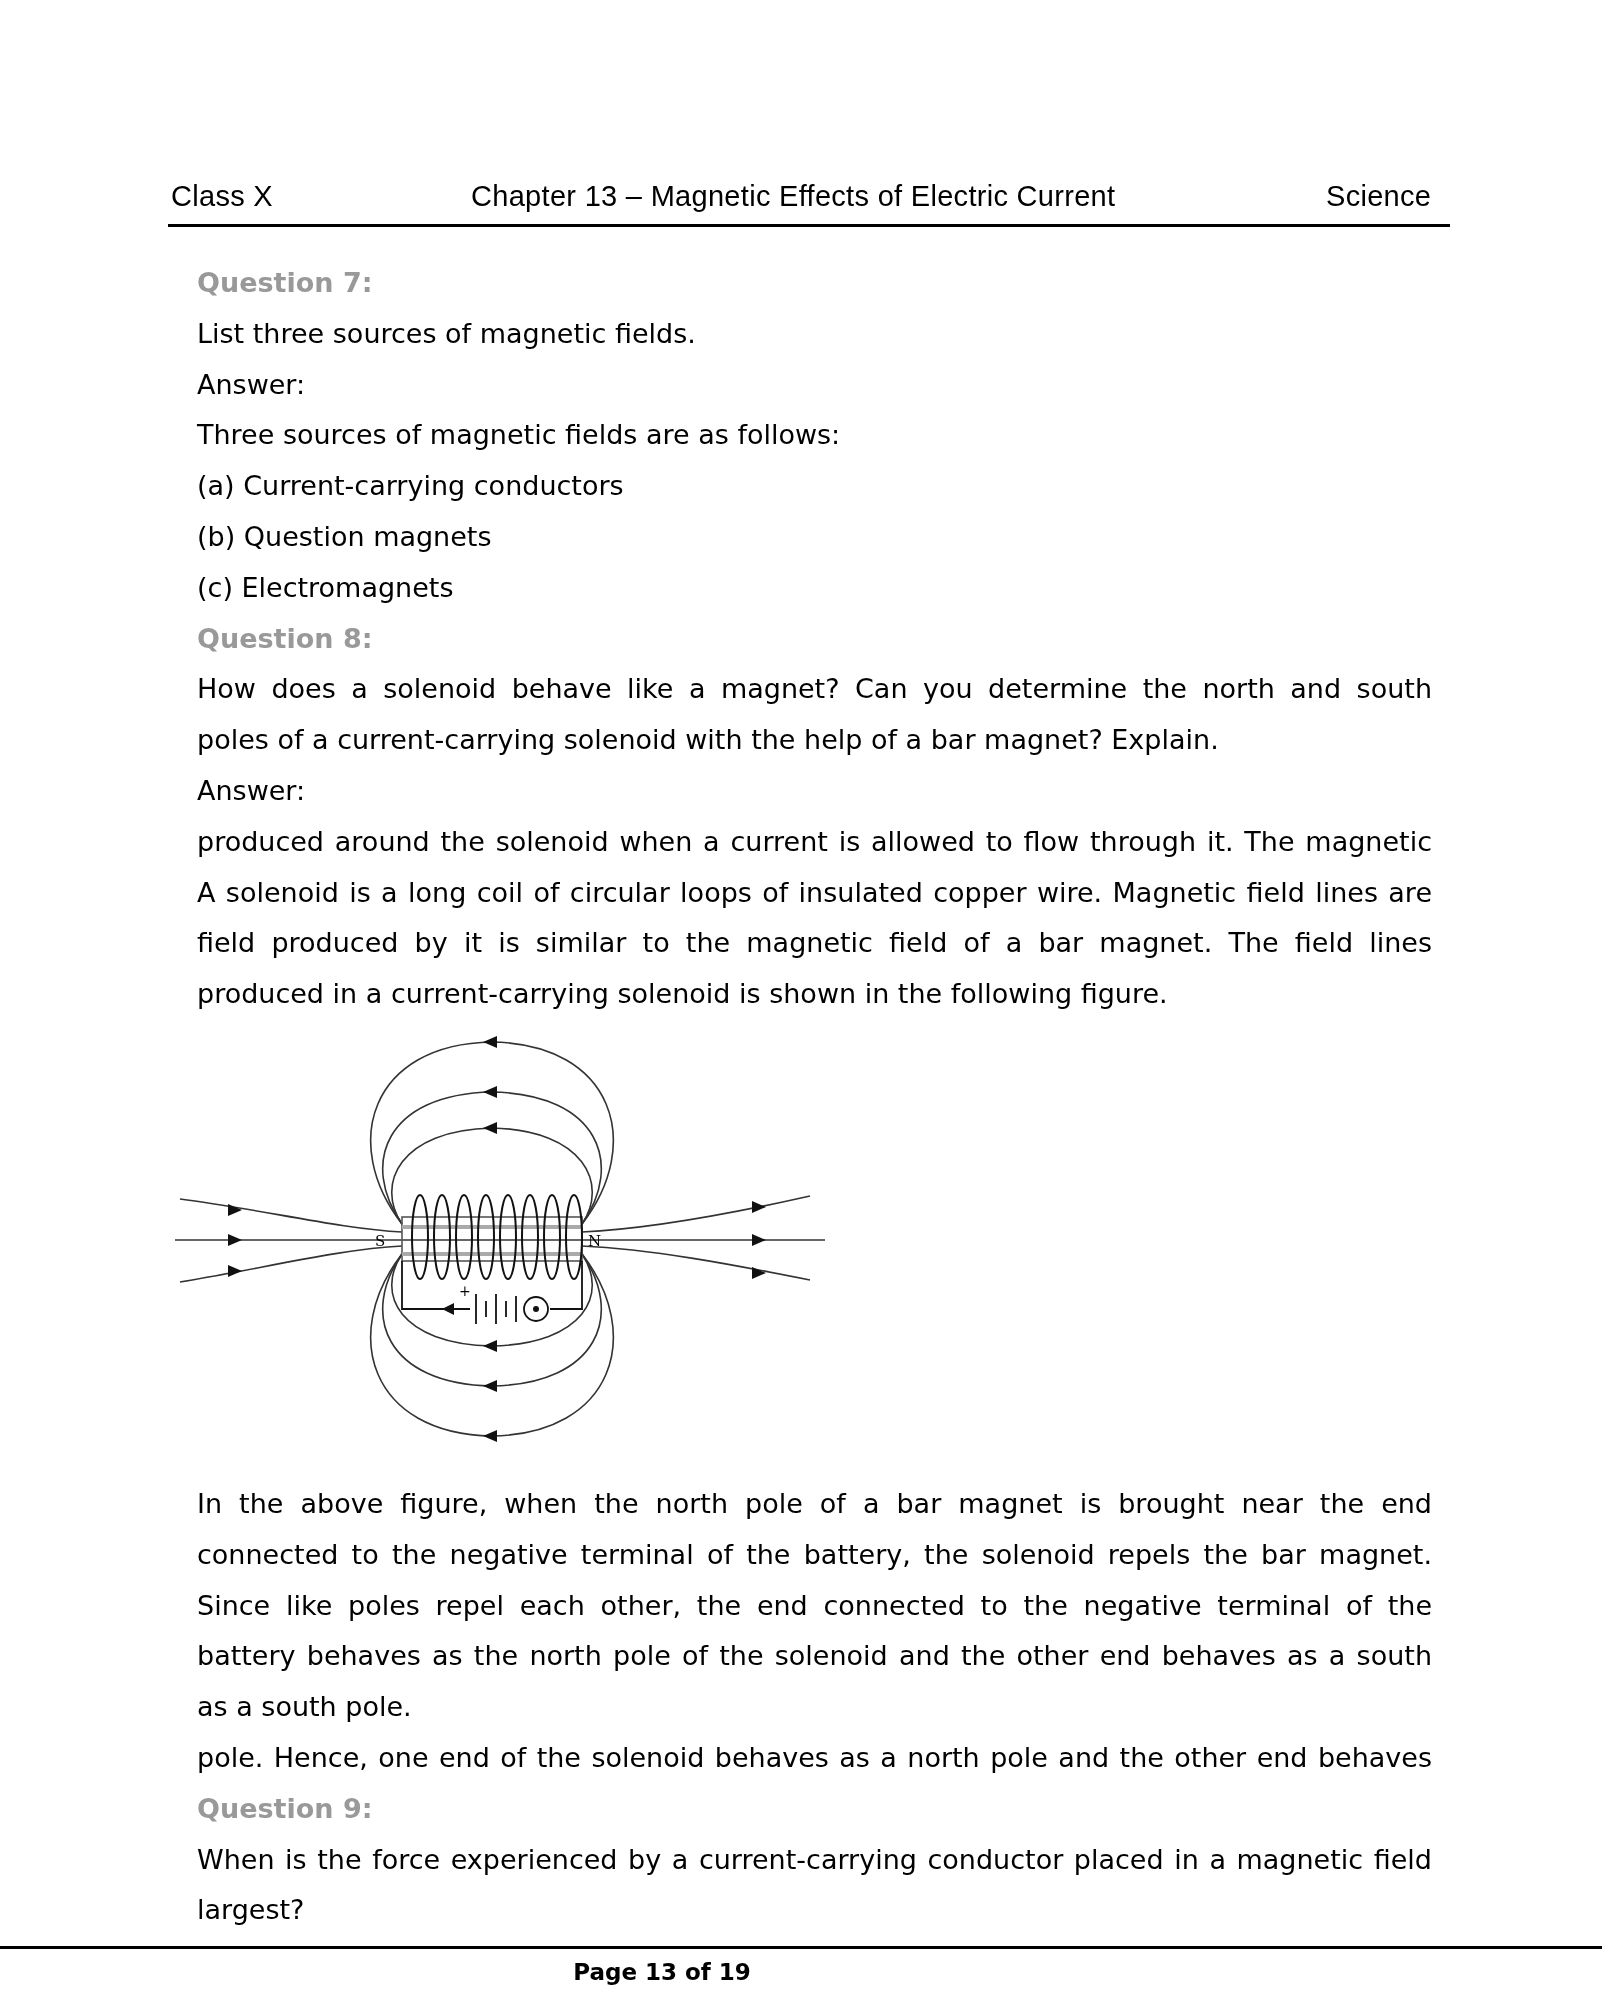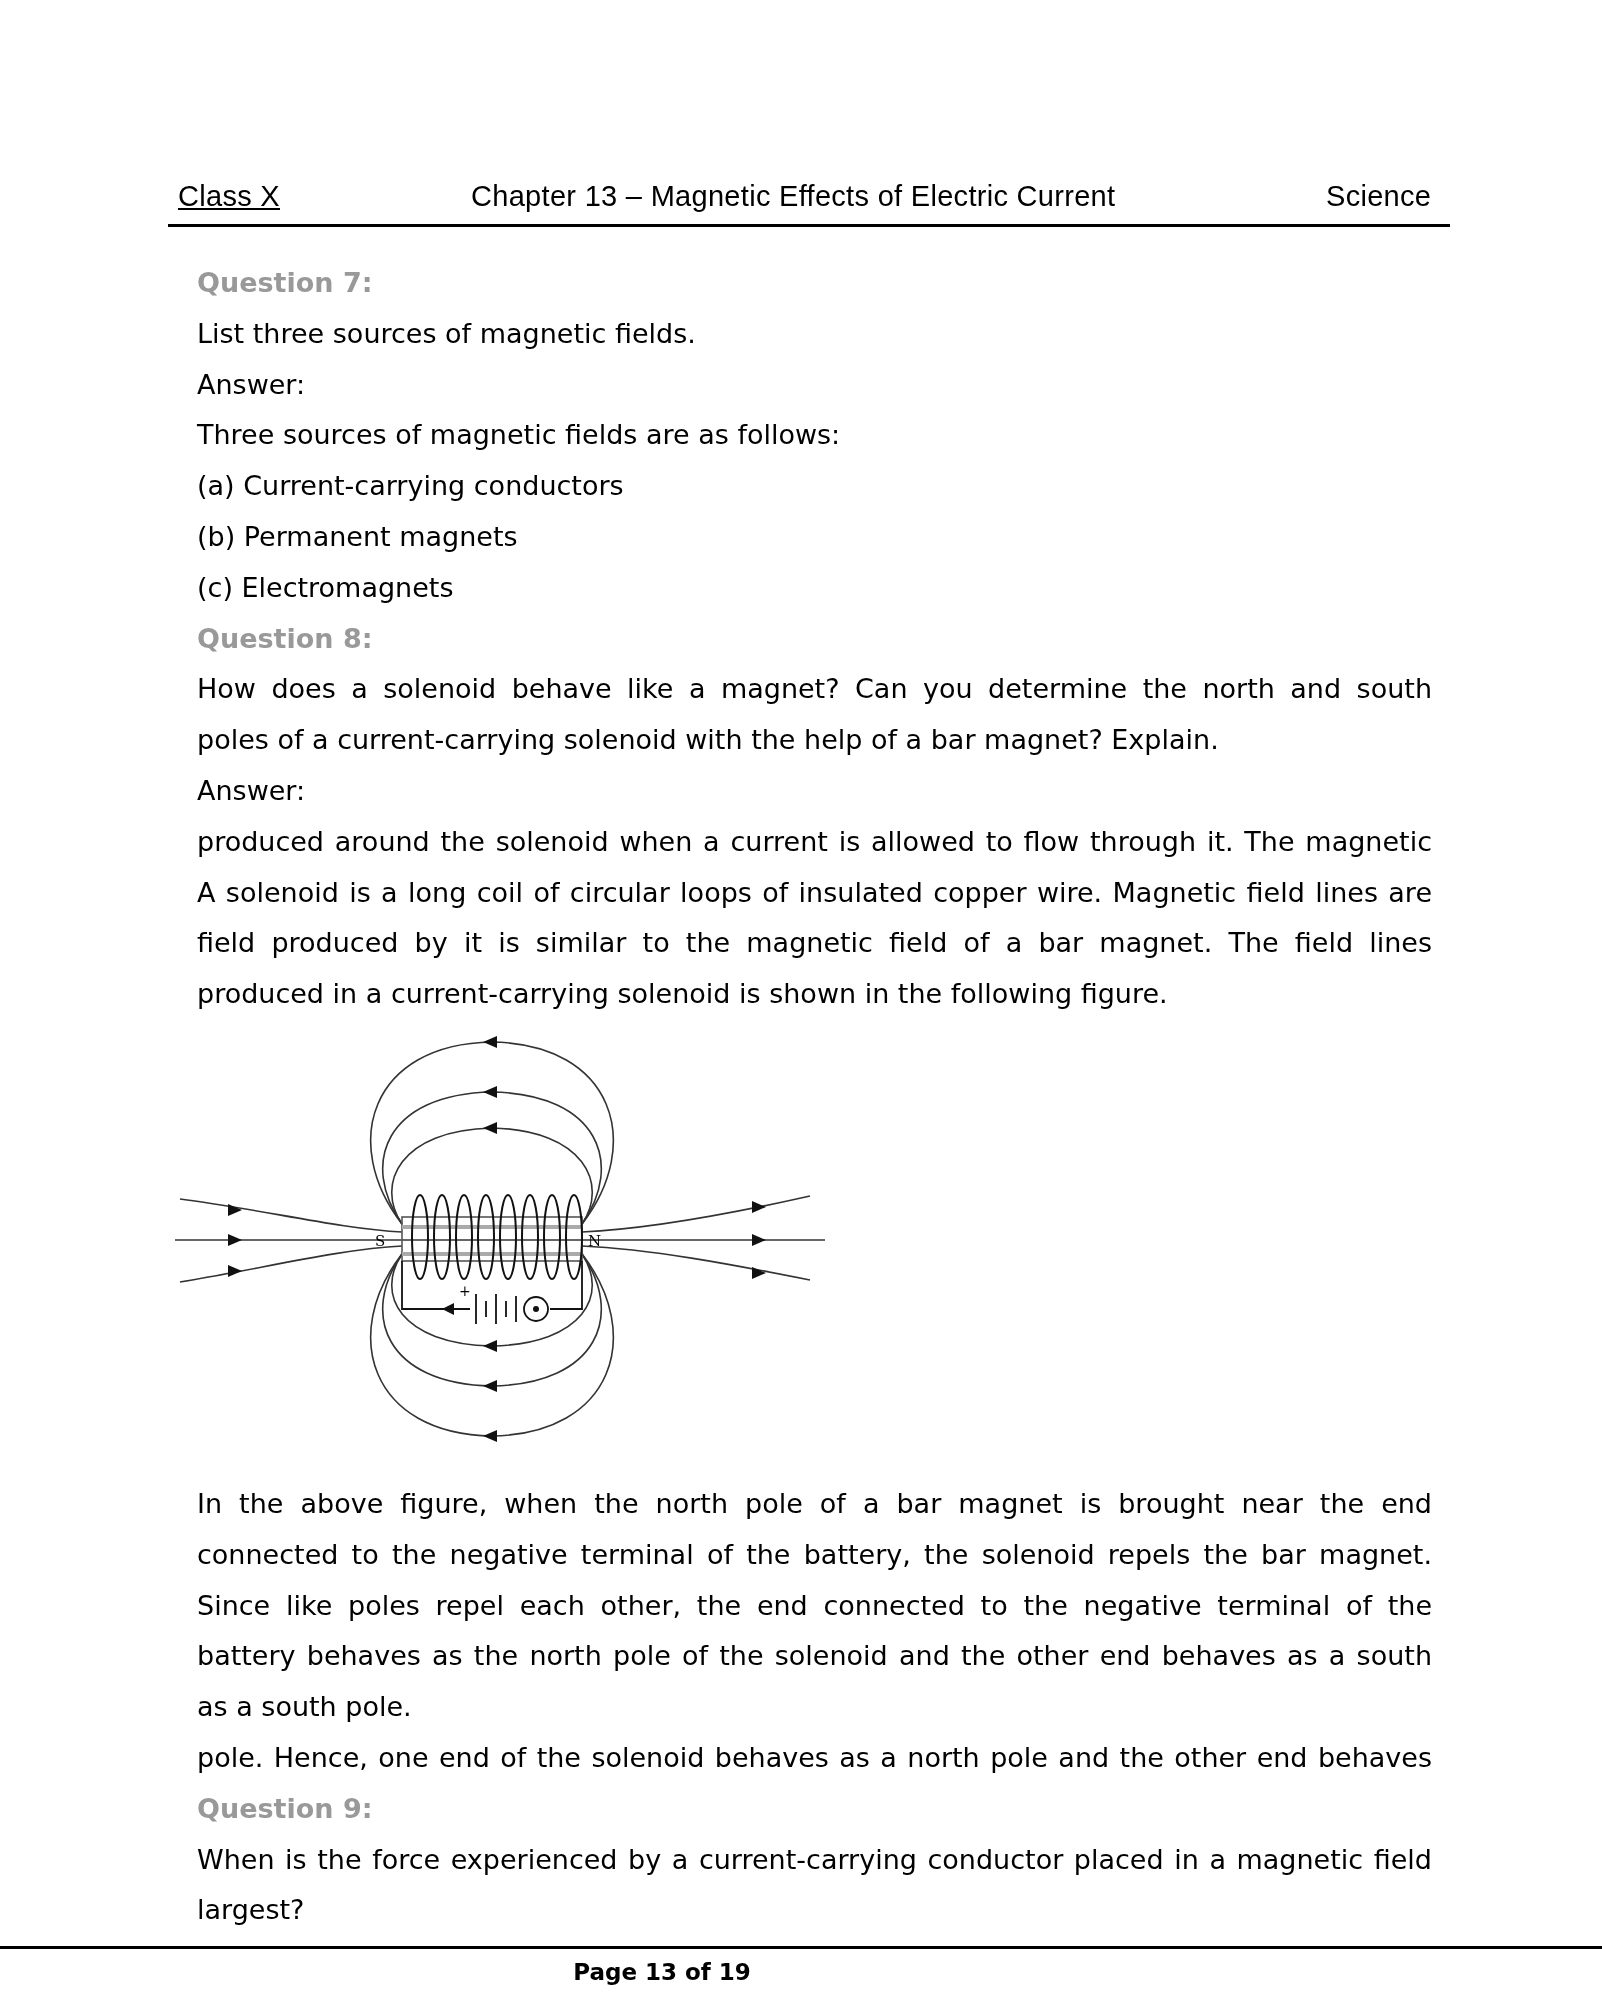--- a/index.html
+++ b/index.html
@@ -11,32 +11,32 @@
   .line { font-size: 27px; line-height: 50.8px; height: 50.8px; white-space: nowrap; margin-left: 19px; }
   .q { color: #999999; font-weight: bold; }
   .just { text-align: justify; text-align-last: justify; white-space: normal; }
   .fig { height: 455px; position: relative; margin-top: 4px; }
   .footer-rule { position: absolute; left: 0; width: 1602px; top: 1946px; border-top: 3px solid #000; }
   .footer { position: absolute; top: 1959px; left: 0; width: 1324px; text-align: center; font-size: 23px; font-weight: bold; }
 </style>
 </head>
 <body>
 
-<div class="hdr" style="left:178px;text-decoration:underline;">Class X</div>
+<div class="hdr" style="left:171px;">Class X</div>
 <div class="hdr" style="left:471px;">Chapter 13 – Magnetic Effects of Electric Current</div>
 <div class="hdr" style="left:1326px;">Science</div>
 <div class="hdr-rule"></div>
 
 <div class="content">
   <div class="line q">Question 7:</div>
   <div class="line">List three sources of magnetic fields.</div>
   <div class="line">Answer:</div>
   <div class="line">Three sources of magnetic fields are as follows:</div>
   <div class="line">(a) Current-carrying conductors</div>
-  <div class="line">(b) Permanent magnets</div>
+  <div class="line">(b) Question magnets</div>
   <div class="line">(c) Electromagnets</div>
 
   <div class="line q">Question 8:</div>
   <div class="line just">How does a solenoid behave like a magnet? Can you determine the north and south</div>
   <div class="line">poles of a current-carrying solenoid with the help of a bar magnet? Explain.</div>
   <div class="line">Answer:</div>
   <div class="line just">produced around the solenoid when a current is allowed to flow through it. The magnetic</div>
   <div class="line just">A solenoid is a long coil of circular loops of insulated copper wire. Magnetic field lines are</div>
   <div class="line just">field produced by it is similar to the magnetic field of a bar magnet. The field lines</div>
   <div class="line">produced in a current-carrying solenoid is shown in the following figure.</div>

